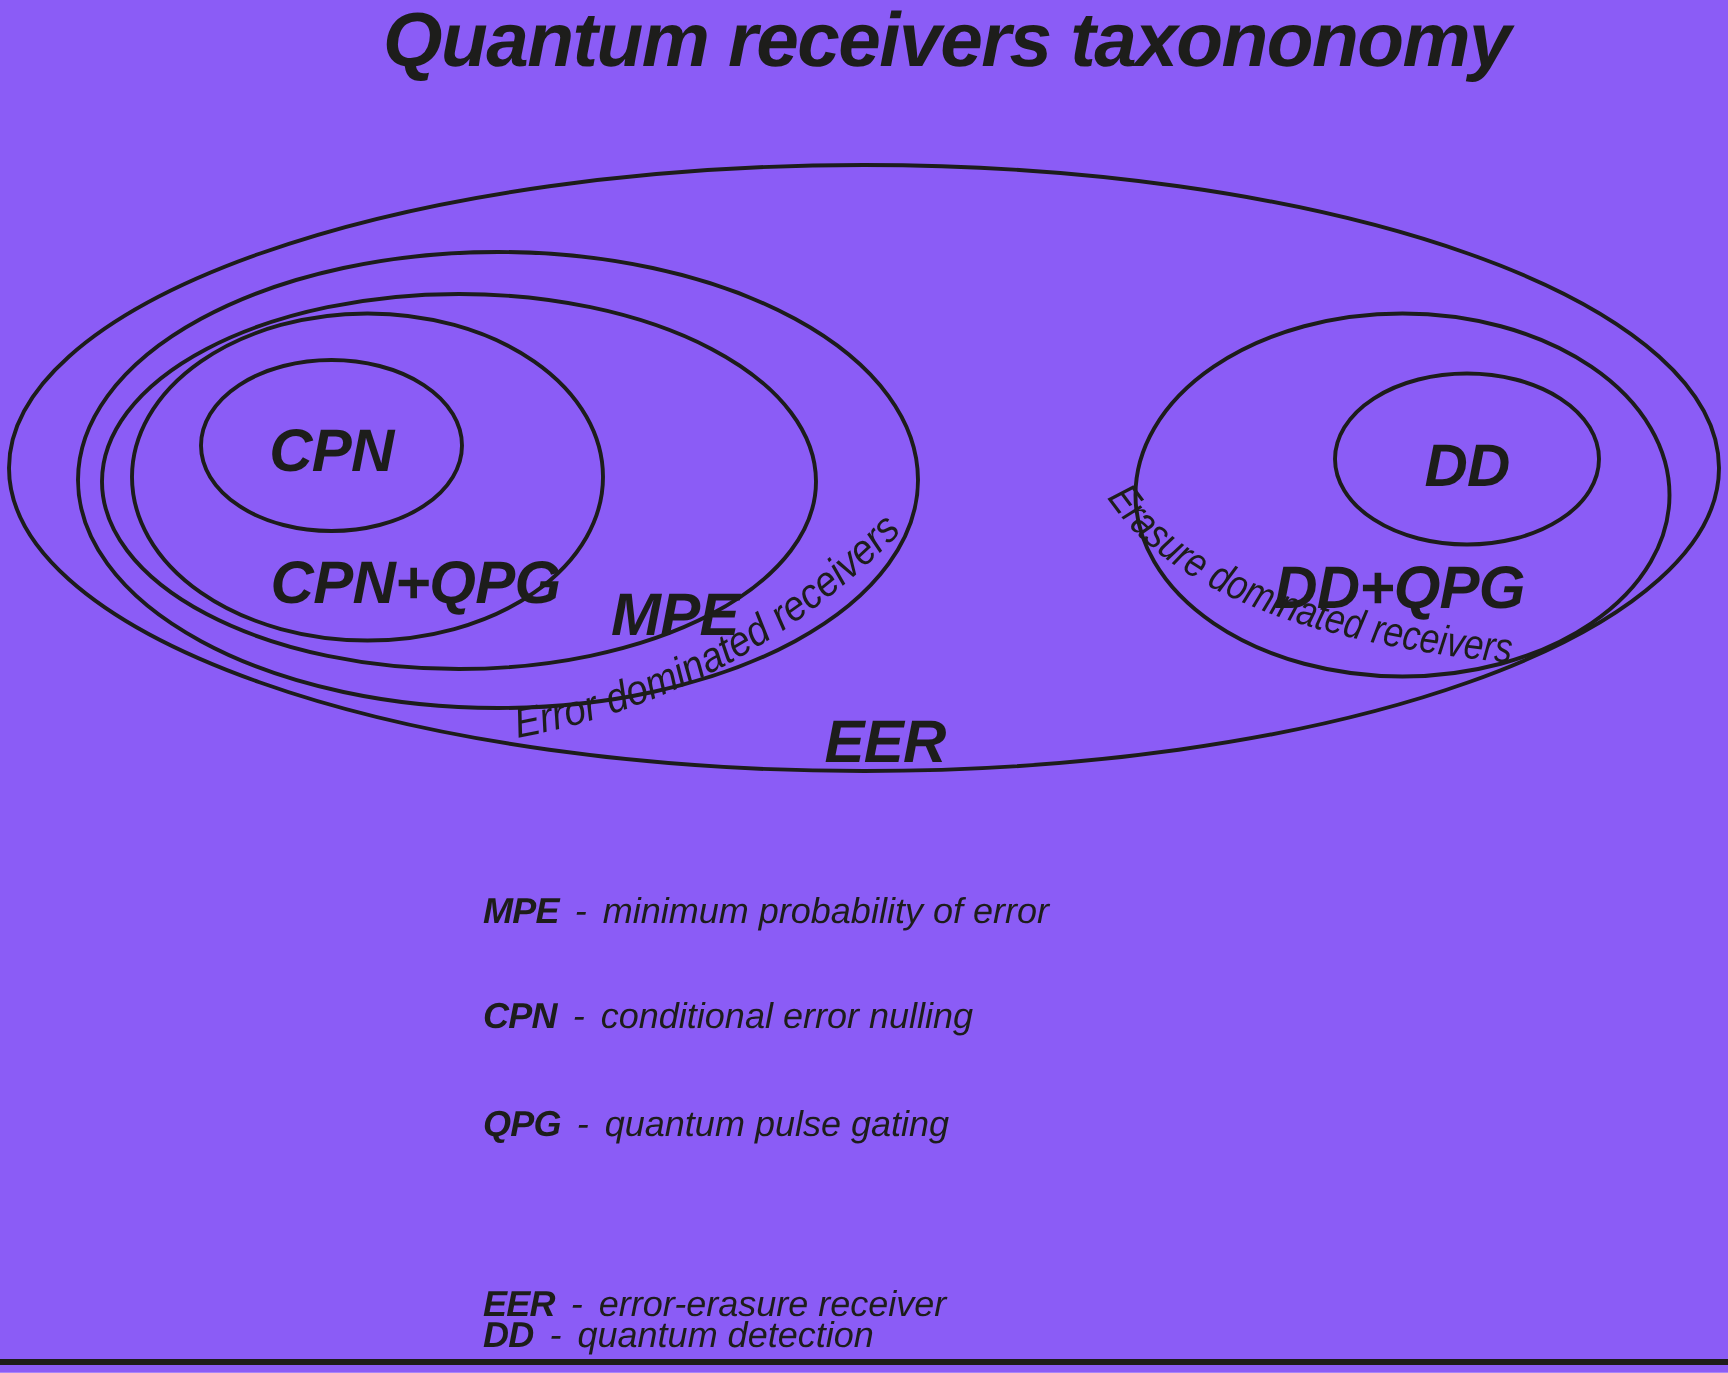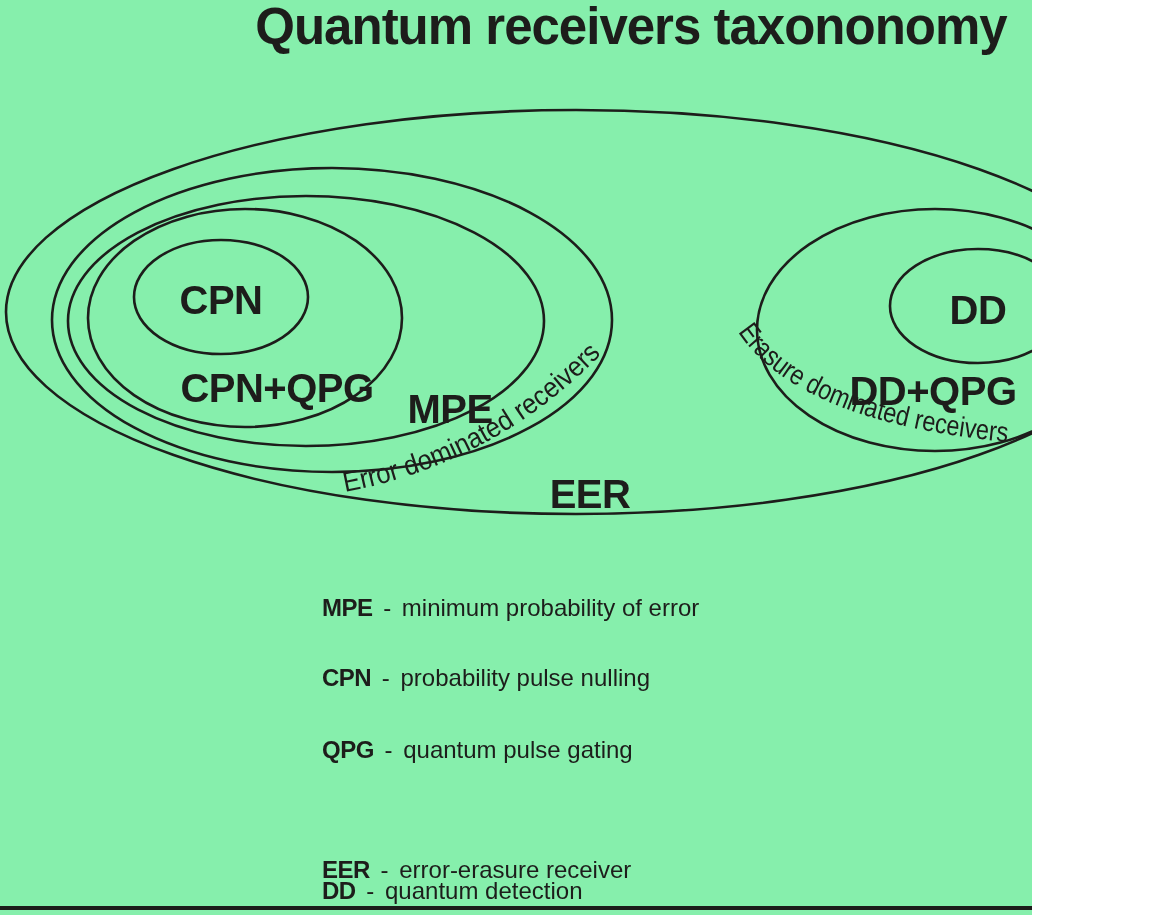--- a/index.html
+++ b/index.html
@@ -1,23 +1,24 @@
 <!DOCTYPE html>
 <html><head>
 <meta charset="utf-8">
 <style>
   html, body { margin: 0; padding: 0; }
   .page {
     position: relative;
-    width: 1032px;
+    width: 1152px;
     height: 915px;
-    background: #86efac;
+    background: #8b5cf6;
     overflow: hidden;
     font-family: "Liberation Sans", sans-serif;
     color: #1d1d1b;
+    font-style: italic;
   }
   .title {
     position: absolute;
     top: -4px;
     left: 0;
     width: 1152px;
     margin: 0;
     text-align: center;
     transform: translateX(55px);
     font-size: 51px;
@@ -124,21 +125,21 @@
 
   <div class="legend">
     <div class="legend-row row-0">
       <span class="legend-abbr">MPE</span>
       <span class="legend-sep">-</span>
       <span class="legend-def">minimum probability of error</span>
     </div>
     <div class="legend-row row-1">
       <span class="legend-abbr">CPN</span>
       <span class="legend-sep">-</span>
-      <span class="legend-def">probability pulse nulling</span>
+      <span class="legend-def">conditional error nulling</span>
     </div>
     <div class="legend-row row-2">
       <span class="legend-abbr">QPG</span>
       <span class="legend-sep">-</span>
       <span class="legend-def">quantum pulse gating</span>
     </div>
     <div class="legend-row row-3">
       <span class="legend-abbr">EER</span>
       <span class="legend-sep">-</span>
       <span class="legend-def">error-erasure receiver</span>

